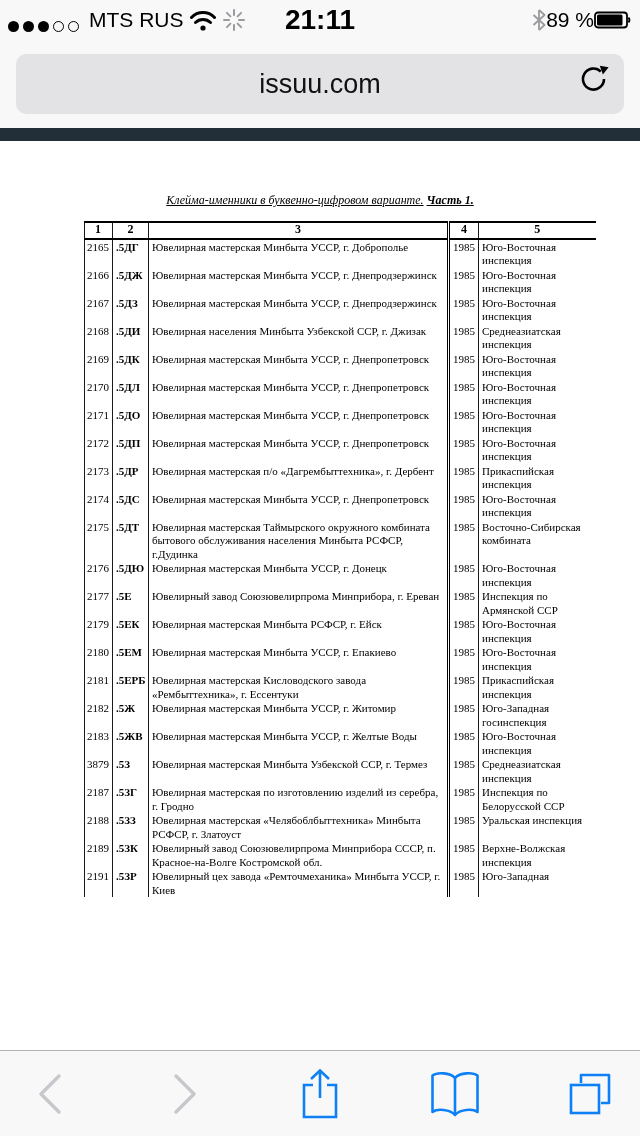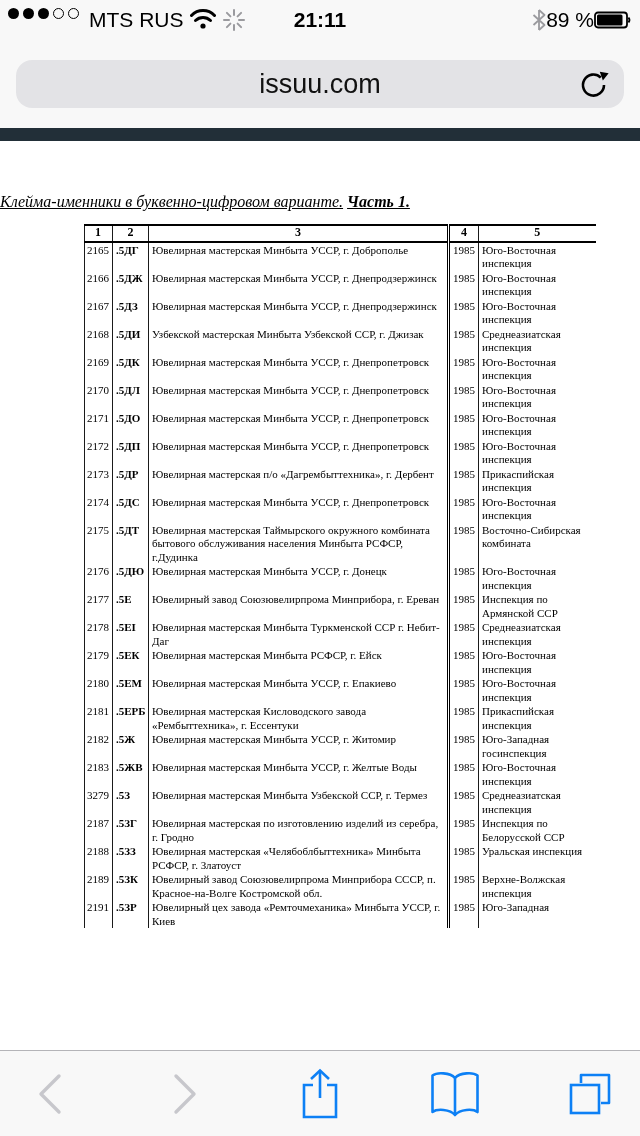--- a/index.html
+++ b/index.html
@@ -6,52 +6,52 @@
   html,body { width:640px; }
   body { font-family:"Liberation Sans", sans-serif; background:#000; }
   .phone { position:relative; width:640px; height:1136px; background:#fff; overflow:hidden; }
 
   
   .statusbar {
     position:absolute; top:0; left:0; width:640px; height:40px;
     background:#f8f8f8; display:flex; align-items:center; padding:0 8px;
     font-size:21px; color:#000;
   }
-  .sb-left { display:flex; align-items:flex-start; gap:6px; }
+  .sb-left { display:flex; align-items:flex-end; gap:6px; }
   .sb-dots { display:flex; align-items:center; gap:4px; margin-right:4px; }
   .sb-dot { width:11px; height:11px; border-radius:50%; }
   .sb-dot.filled { background:#000; }
   .sb-dot.hollow { background:transparent; border:1.5px solid #000; }
   .sb-carrier { font-size:21px; }
   .sb-time {
     position:absolute; left:0; right:0; text-align:center;
-    font-size:21px; font-weight:700; pointer-events:none;
+    font-size:28px; font-weight:700; pointer-events:none;
   }
   .sb-right { margin-left:auto; display:flex; align-items:center; }
   .sb-batt-pct { font-size:21px; }
 
   
   .addressbar-wrap {
     position:absolute; top:40px; left:0; width:640px; height:88px;
     background:#f8f8f8; display:flex; align-items:center; justify-content:center;
   }
   .url-pill {
-    position:relative; width:608px; height:48px; background:#e3e3e6;
-    border-radius:16px; display:flex; align-items:center; justify-content:center;
+    position:relative; width:608px; height:60px; background:#e3e3e6;
+    border-radius:10px; display:flex; align-items:center; justify-content:center;
   }
   .url-text { font-size:27px; color:#111; }
   .reload-btn { position:absolute; right:14px; top:9px; width:32px; height:32px; cursor:pointer; }
 
   .dark-strip { position:absolute; top:128px; left:0; width:640px; height:13px; background:#222f38; }
 
   
   .doc { position:absolute; top:141px; left:0; width:640px; height:909px; background:#fff; color:#000; }
   .doc-title {
-    margin-top:52px; text-align:left;
-    font-family:"Liberation Serif", serif; font-style:italic; font-size:16px;
+    margin-top:52px; text-align:center;
+    font-family:"Liberation Serif", serif; font-style:italic; font-size:12px;
   }
   .doc-title .t-main { text-decoration:underline; }
   .doc-title .t-part { font-weight:700; text-decoration:underline; }
 
   table.marks {
     margin:13px 0 0 84px; border-collapse:collapse; table-layout:fixed;
     width:511px; font-family:"Liberation Serif", serif; font-size:11px; line-height:13.5px;
     border-top:2px solid #000;
   }
   table.marks td { vertical-align:top; padding:1px 3px 0 3px; border-left:1px solid #1a1a1a; }
@@ -169,21 +169,21 @@
           <tr>
             <td class="c1">2167</td>
             <td class="c2">.5ДЗ</td>
             <td class="c3">Ювелирная мастерская Минбыта УССР, г. Днепродзержинск</td>
             <td class="c4">1985</td>
             <td class="c5">Юго-Восточная инспекция</td>
           </tr>
           <tr>
             <td class="c1">2168</td>
             <td class="c2">.5ДИ</td>
-            <td class="c3">Узбекской мастерская Минбыта Узбекской ССР, г. Джизак</td>
+            <td class="c3">Ювелирная населения Минбыта Узбекской ССР, г. Джизак</td>
             <td class="c4">1985</td>
             <td class="c5">Среднеазиатская инспекция</td>
           </tr>
           <tr>
             <td class="c1">2169</td>
             <td class="c2">.5ДК</td>
             <td class="c3">Ювелирная мастерская Минбыта УССР, г. Днепропетровск</td>
             <td class="c4">1985</td>
             <td class="c5">Юго-Восточная инспекция</td>
           </tr>
@@ -237,27 +237,20 @@
             <td class="c5">Юго-Восточная инспекция</td>
           </tr>
           <tr>
             <td class="c1">2177</td>
             <td class="c2">.5Е</td>
             <td class="c3">Ювелирный завод Союзювелирпрома Минприбора, г. Ереван</td>
             <td class="c4">1985</td>
             <td class="c5">Инспекция по Армянской ССР</td>
           </tr>
           <tr>
-            <td class="c1">2178</td>
-            <td class="c2">.5ЕІ</td>
-            <td class="c3">Ювелирная мастерская Минбыта Туркменской ССР г. Небит-Даг</td>
-            <td class="c4">1985</td>
-            <td class="c5">Среднеазиатская инспекция</td>
-          </tr>
-          <tr>
             <td class="c1">2179</td>
             <td class="c2">.5ЕК</td>
             <td class="c3">Ювелирная мастерская Минбыта РСФСР, г. Ейск</td>
             <td class="c4">1985</td>
             <td class="c5">Юго-Восточная инспекция</td>
           </tr>
           <tr>
             <td class="c1">2180</td>
             <td class="c2">.5ЕМ</td>
             <td class="c3">Ювелирная мастерская Минбыта УССР, г. Епакиево</td>
@@ -279,21 +272,21 @@
             <td class="c5">Юго-Западная госинспекция</td>
           </tr>
           <tr>
             <td class="c1">2183</td>
             <td class="c2">.5ЖВ</td>
             <td class="c3">Ювелирная мастерская Минбыта УССР, г. Желтые Воды</td>
             <td class="c4">1985</td>
             <td class="c5">Юго-Восточная инспекция</td>
           </tr>
           <tr>
-            <td class="c1">3279</td>
+            <td class="c1">3879</td>
             <td class="c2">.5З</td>
             <td class="c3">Ювелирная мастерская Минбыта Узбекской ССР, г. Термез</td>
             <td class="c4">1985</td>
             <td class="c5">Среднеазиатская инспекция</td>
           </tr>
           <tr>
             <td class="c1">2187</td>
             <td class="c2">.5ЗГ</td>
             <td class="c3">Ювелирная мастерская по изготовлению изделий из серебра, г. Гродно</td>
             <td class="c4">1985</td>

